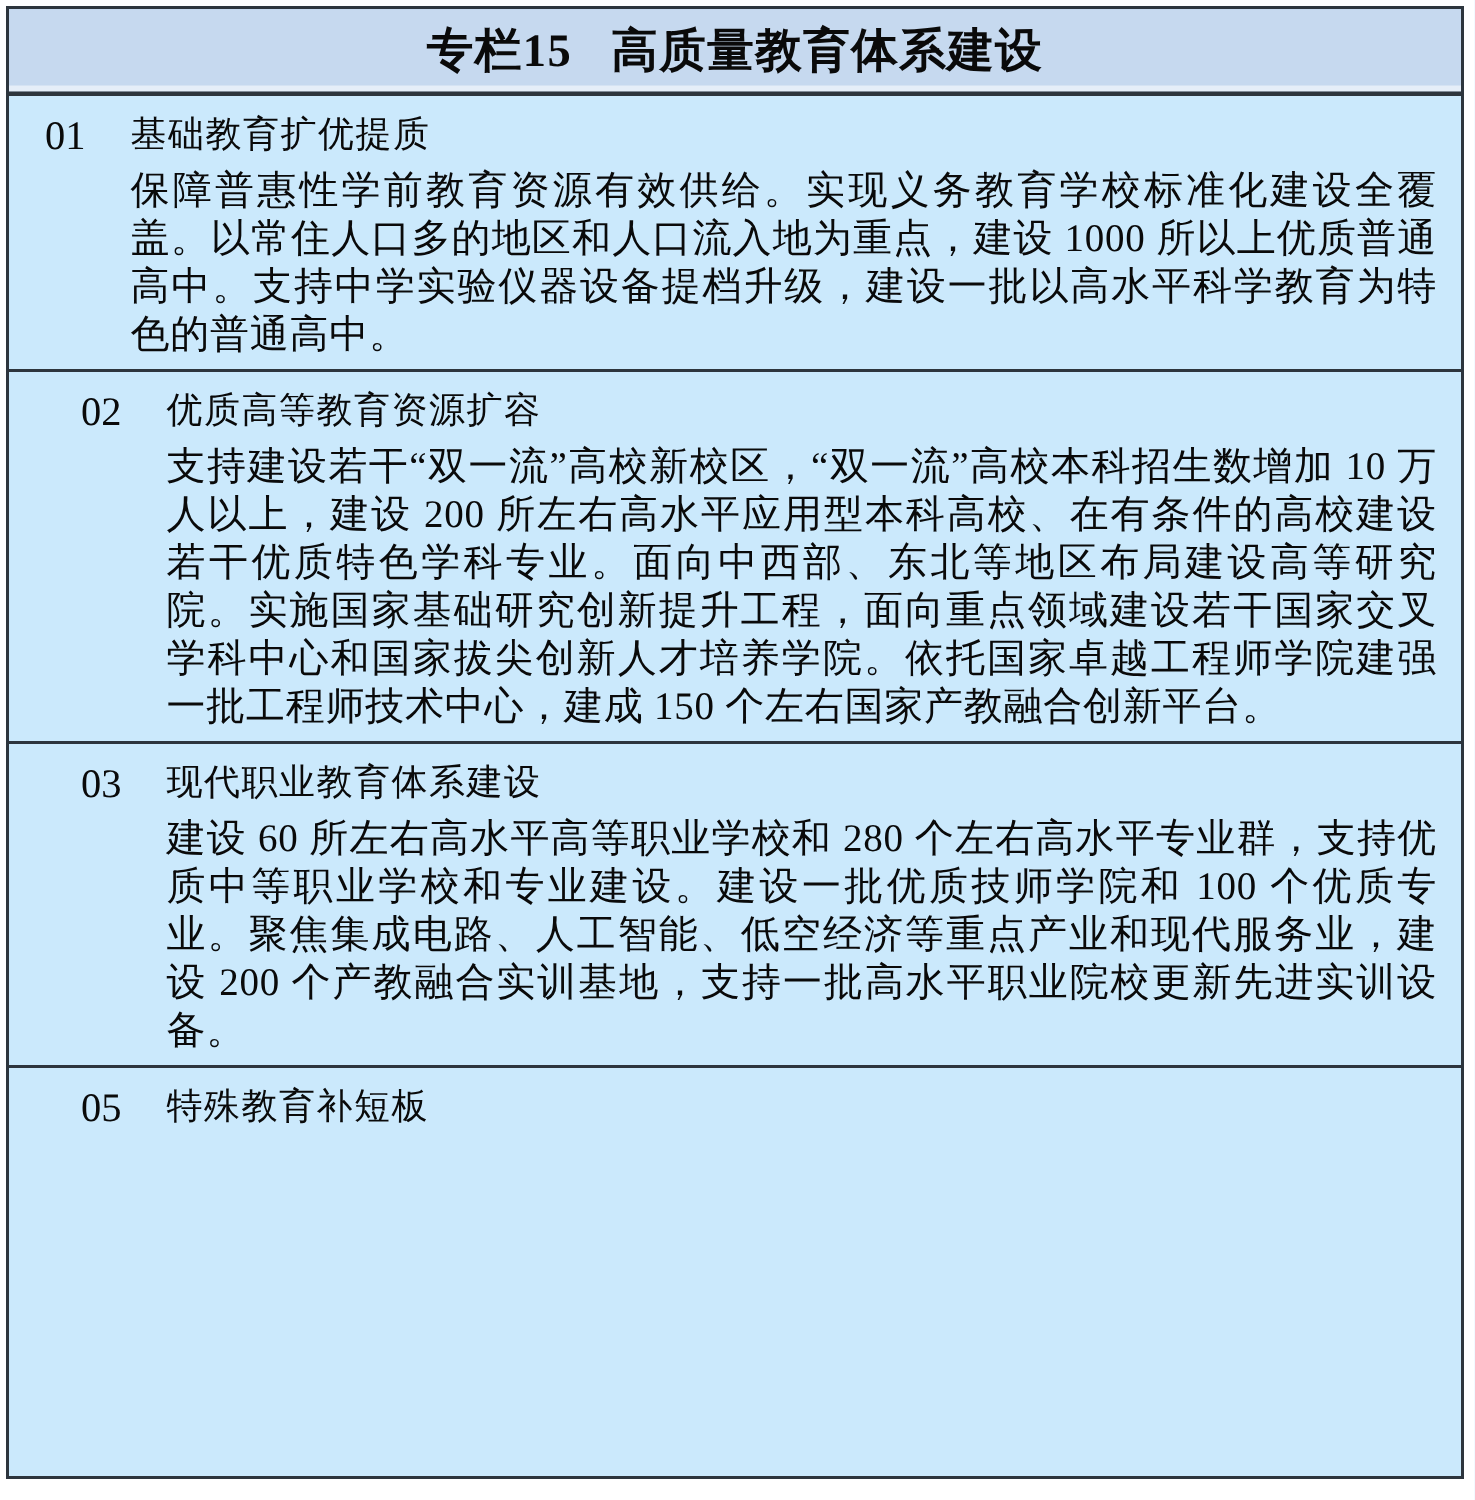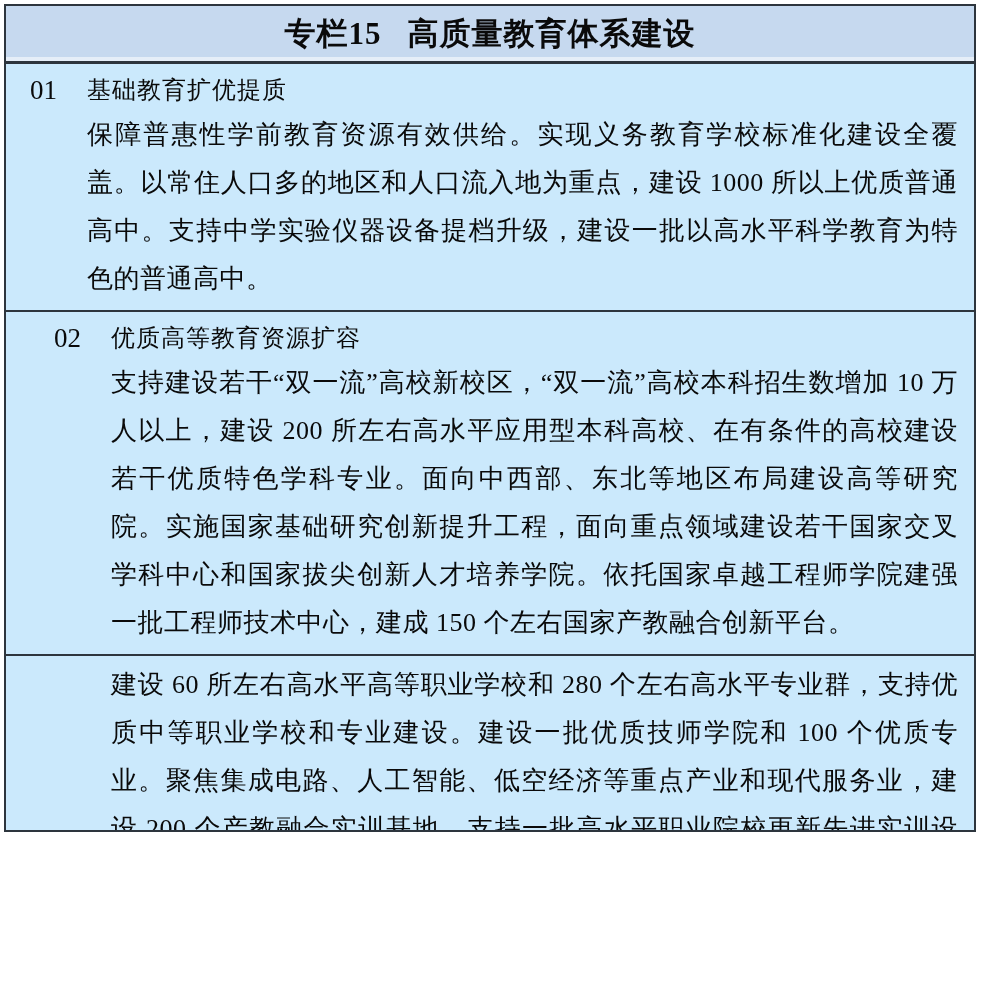--- a/index.html
+++ b/index.html
@@ -16,21 +16,21 @@
     background: #ffffff;
     overflow: hidden;
     font-family: "Liberation Serif", "DejaVu Serif", serif;
     color: var(--text-col);
   }
   .panel {
     position: absolute;
     left: 4px;
     top: 4px;
     width: 972px;
-    height: 828px;
+    height: 982px;
     box-sizing: border-box;
     border: 2px solid var(--border-col);
     background: var(--body-bg);
     overflow: hidden;
     font-family: Liberation Serif, serif;
   }
   .panel-header {
     height: 58px;
     box-sizing: border-box;
     background: var(--header-bg);
@@ -70,21 +70,21 @@
   .sec-title {
     margin: 0;
     font-size: 24px;
     font-weight: normal;
     letter-spacing: 1px;
     white-space: nowrap;
   }
   .sec-body {
     margin: 0 0 0 57px;
     font-size: 26px;
-    line-height: 48px;
+    line-height: 32px;
     text-align: justify;
     text-justify: inter-ideograph;
     letter-spacing: 0.5px;
   }
 </style>
 </head>
 <body>
 
 <div class="panel">
   <div class="panel-header">
@@ -103,20 +103,24 @@
 
     <section class="sec">
       <div class="sec-head">
         <span class="sec-num">02</span>
         <h2 class="sec-title">优质高等教育资源扩容</h2>
       </div>
       <p class="sec-body">支持建设若干“双一流”高校新校区，“双一流”高校本科招生数增加 10 万人以上，建设 200 所左右高水平应用型本科高校、在有条件的高校建设若干优质特色学科专业。面向中西部、东北等地区布局建设高等研究院。实施国家基础研究创新提升工程，面向重点领域建设若干国家交叉学科中心和国家拔尖创新人才培养学院。依托国家卓越工程师学院建强一批工程师技术中心，建成 150 个左右国家产教融合创新平台。</p>
     </section>
 
     <section class="sec">
+      <div class="sec-head">
+        <span class="sec-num">03</span>
+        <h2 class="sec-title">现代职业教育体系建设</h2>
+      </div>
       <p class="sec-body">建设 60 所左右高水平高等职业学校和 280 个左右高水平专业群，支持优质中等职业学校和专业建设。建设一批优质技师学院和 100 个优质专业。聚焦集成电路、人工智能、低空经济等重点产业和现代服务业，建设 200 个产教融合实训基地，支持一批高水平职业院校更新先进实训设备。</p>
     </section>
 
     <section class="sec">
       <div class="sec-head">
         <span class="sec-num">05</span>
         <h2 class="sec-title">特殊教育补短板</h2>
       </div>
     </section>
 

